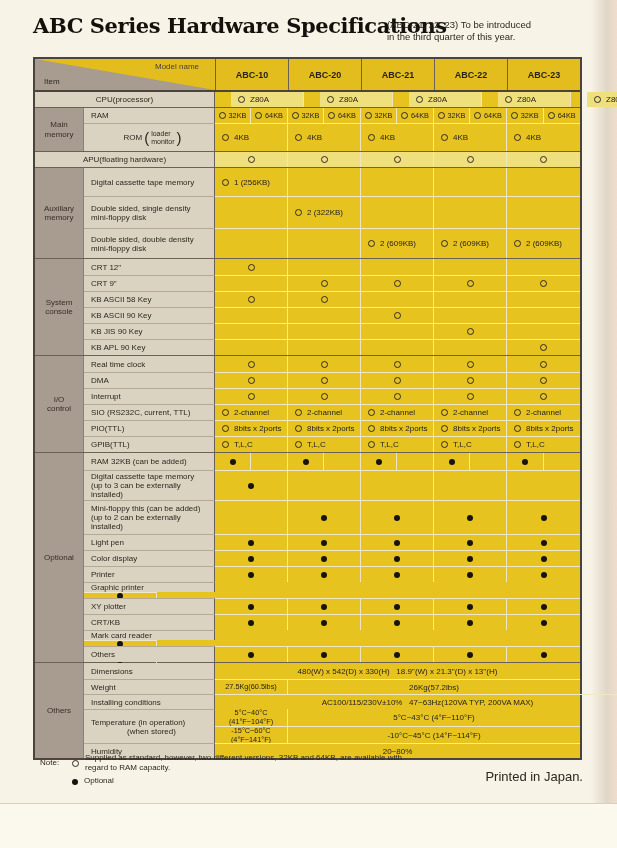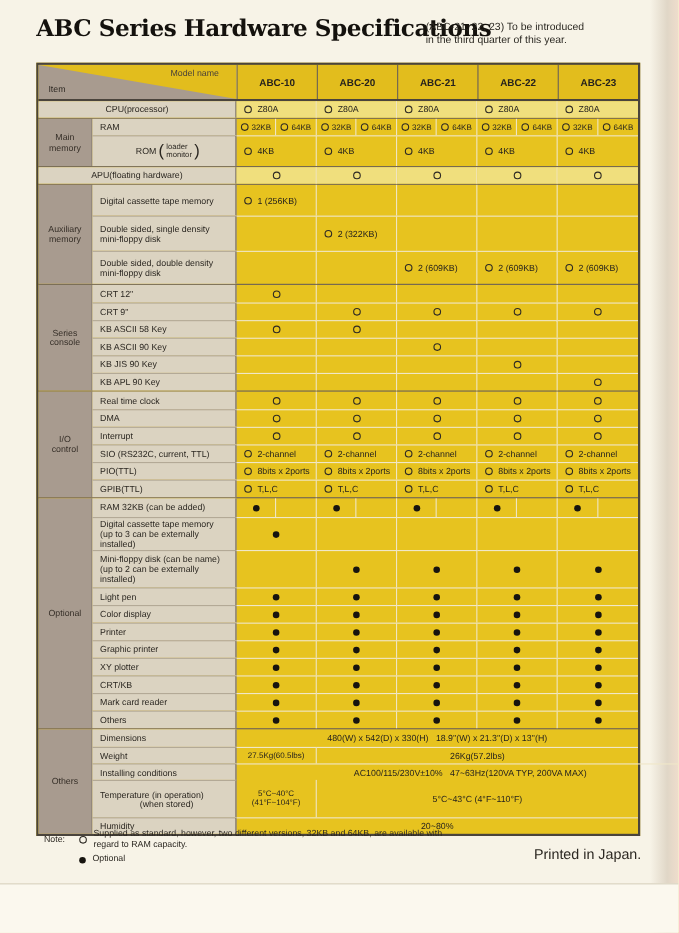--- a/index.html
+++ b/index.html
@@ -87,21 +87,21 @@
           <div class="corner-item">Item</div>
         </div>
         <div class="model-cell">ABC-10</div>
         <div class="model-cell">ABC-20</div>
         <div class="model-cell">ABC-21</div>
         <div class="model-cell">ABC-22</div>
         <div class="model-cell">ABC-23</div>
       </div>
       <div class="section first">
         <div class="sec-body">
-          <div class="row" style="height: 15px;">
+          <div class="row" style="height: 15px; gap: 16px;">
             <div class="label center">
               <div>CPU(processor)</div>
             </div>
             <div class="cell pale cl" style="width: 73px;">
               <div class="crc"></div>
               <div>Z80A</div>
             </div>
             <div class="cell pale cl" style="width: 73px;">
               <div class="crc"></div>
               <div>Z80A</div>
@@ -289,21 +289,21 @@
             </div>
             <div class="cell bt cl" style="width: 73px;">
               <div class="crc"></div>
               <div>2 (609KB)</div>
             </div>
           </div>
         </div>
       </div>
       <div class="section">
         <div class="group-cell">
-          <div>Series</div>
+          <div>System</div>
           <div>console</div>
         </div>
         <div class="sec-body">
           <div class="row" style="height: 16px;">
             <div class="label">
               <div>CRT 12"</div>
             </div>
             <div class="cell cc" style="width: 73px;">
               <div class="crc"></div>
             </div>
@@ -573,21 +573,21 @@
             <div class="cell bt cc" style="width: 73px;">
               <div class="dot"></div>
             </div>
             <div class="cell bt" style="width: 73px;"></div>
             <div class="cell bt" style="width: 73px;"></div>
             <div class="cell bt" style="width: 73px;"></div>
             <div class="cell bt" style="width: 73px;"></div>
           </div>
           <div class="row" style="height: 34px;">
             <div class="label bt">
-              <div>Mini-floppy disk (can be name)</div>
+              <div>Mini-floppy this (can be added)</div>
               <div>(up to 2 can be externally installed)</div>
             </div>
             <div class="cell bt" style="width: 73px;"></div>
             <div class="cell bt cc" style="width: 73px;">
               <div class="dot"></div>
             </div>
             <div class="cell bt cc" style="width: 73px;">
               <div class="dot"></div>
             </div>
             <div class="cell bt cc" style="width: 73px;">
@@ -650,21 +650,21 @@
             <div class="cell bt cc" style="width: 73px;">
               <div class="dot"></div>
             </div>
             <div class="cell bt cc" style="width: 73px;">
               <div class="dot"></div>
             </div>
             <div class="cell bt cc" style="width: 73px;">
               <div class="dot"></div>
             </div>
           </div>
-          <div class="row" style="height: 16px;">
+          <div class="row" style="height: 16px; flex-direction: column;">
             <div class="label bt">
               <div>Graphic printer</div>
             </div>
             <div class="cell bt cc" style="width: 73px;">
               <div class="dot"></div>
             </div>
             <div class="cell bt cc" style="width: 73px;">
               <div class="dot"></div>
             </div>
             <div class="cell bt cc" style="width: 73px;">
@@ -710,21 +710,21 @@
             <div class="cell bt cc" style="width: 73px;">
               <div class="dot"></div>
             </div>
             <div class="cell bt cc" style="width: 73px;">
               <div class="dot"></div>
             </div>
             <div class="cell bt cc" style="width: 73px;">
               <div class="dot"></div>
             </div>
           </div>
-          <div class="row" style="height: 16px;">
+          <div class="row" style="height: 16px; flex-direction: column;">
             <div class="label bt">
               <div>Mark card reader</div>
             </div>
             <div class="cell bt cc" style="width: 73px;">
               <div class="dot"></div>
             </div>
             <div class="cell bt cc" style="width: 73px;">
               <div class="dot"></div>
             </div>
             <div class="cell bt cc" style="width: 73px;">
@@ -791,20 +791,27 @@
               <div class="lbl-line2">(when stored)</div>
             </div>
             <div class="dbl">
               <div class="subrow">
                 <div class="cell ct" style="width: 73px;">
                   <div>5°C~40°C</div>
                   <div>(41°F~104°F)</div>
                 </div>
                 <div class="cell cs" style="width: 292px;"><div>5°C~43°C (4°F~110°F)</div></div>
               </div>
+              <div class="subrow">
+                <div class="cell bt ct" style="width: 73px;">
+                  <div>-15°C~60°C</div>
+                  <div>(4°F~141°F)</div>
+                </div>
+                <div class="cell bt cs" style="width: 292px;"><div>-10°C~45°C (14°F~114°F)</div></div>
+              </div>
             </div>
           </div>
           <div class="row" style="height: 15px;">
             <div class="label bt">
               <div>Humidity</div>
             </div>
             <div class="cell bt cs" style="width: 365px;"><div>20~80%</div></div>
           </div>
         </div>
       </div>

